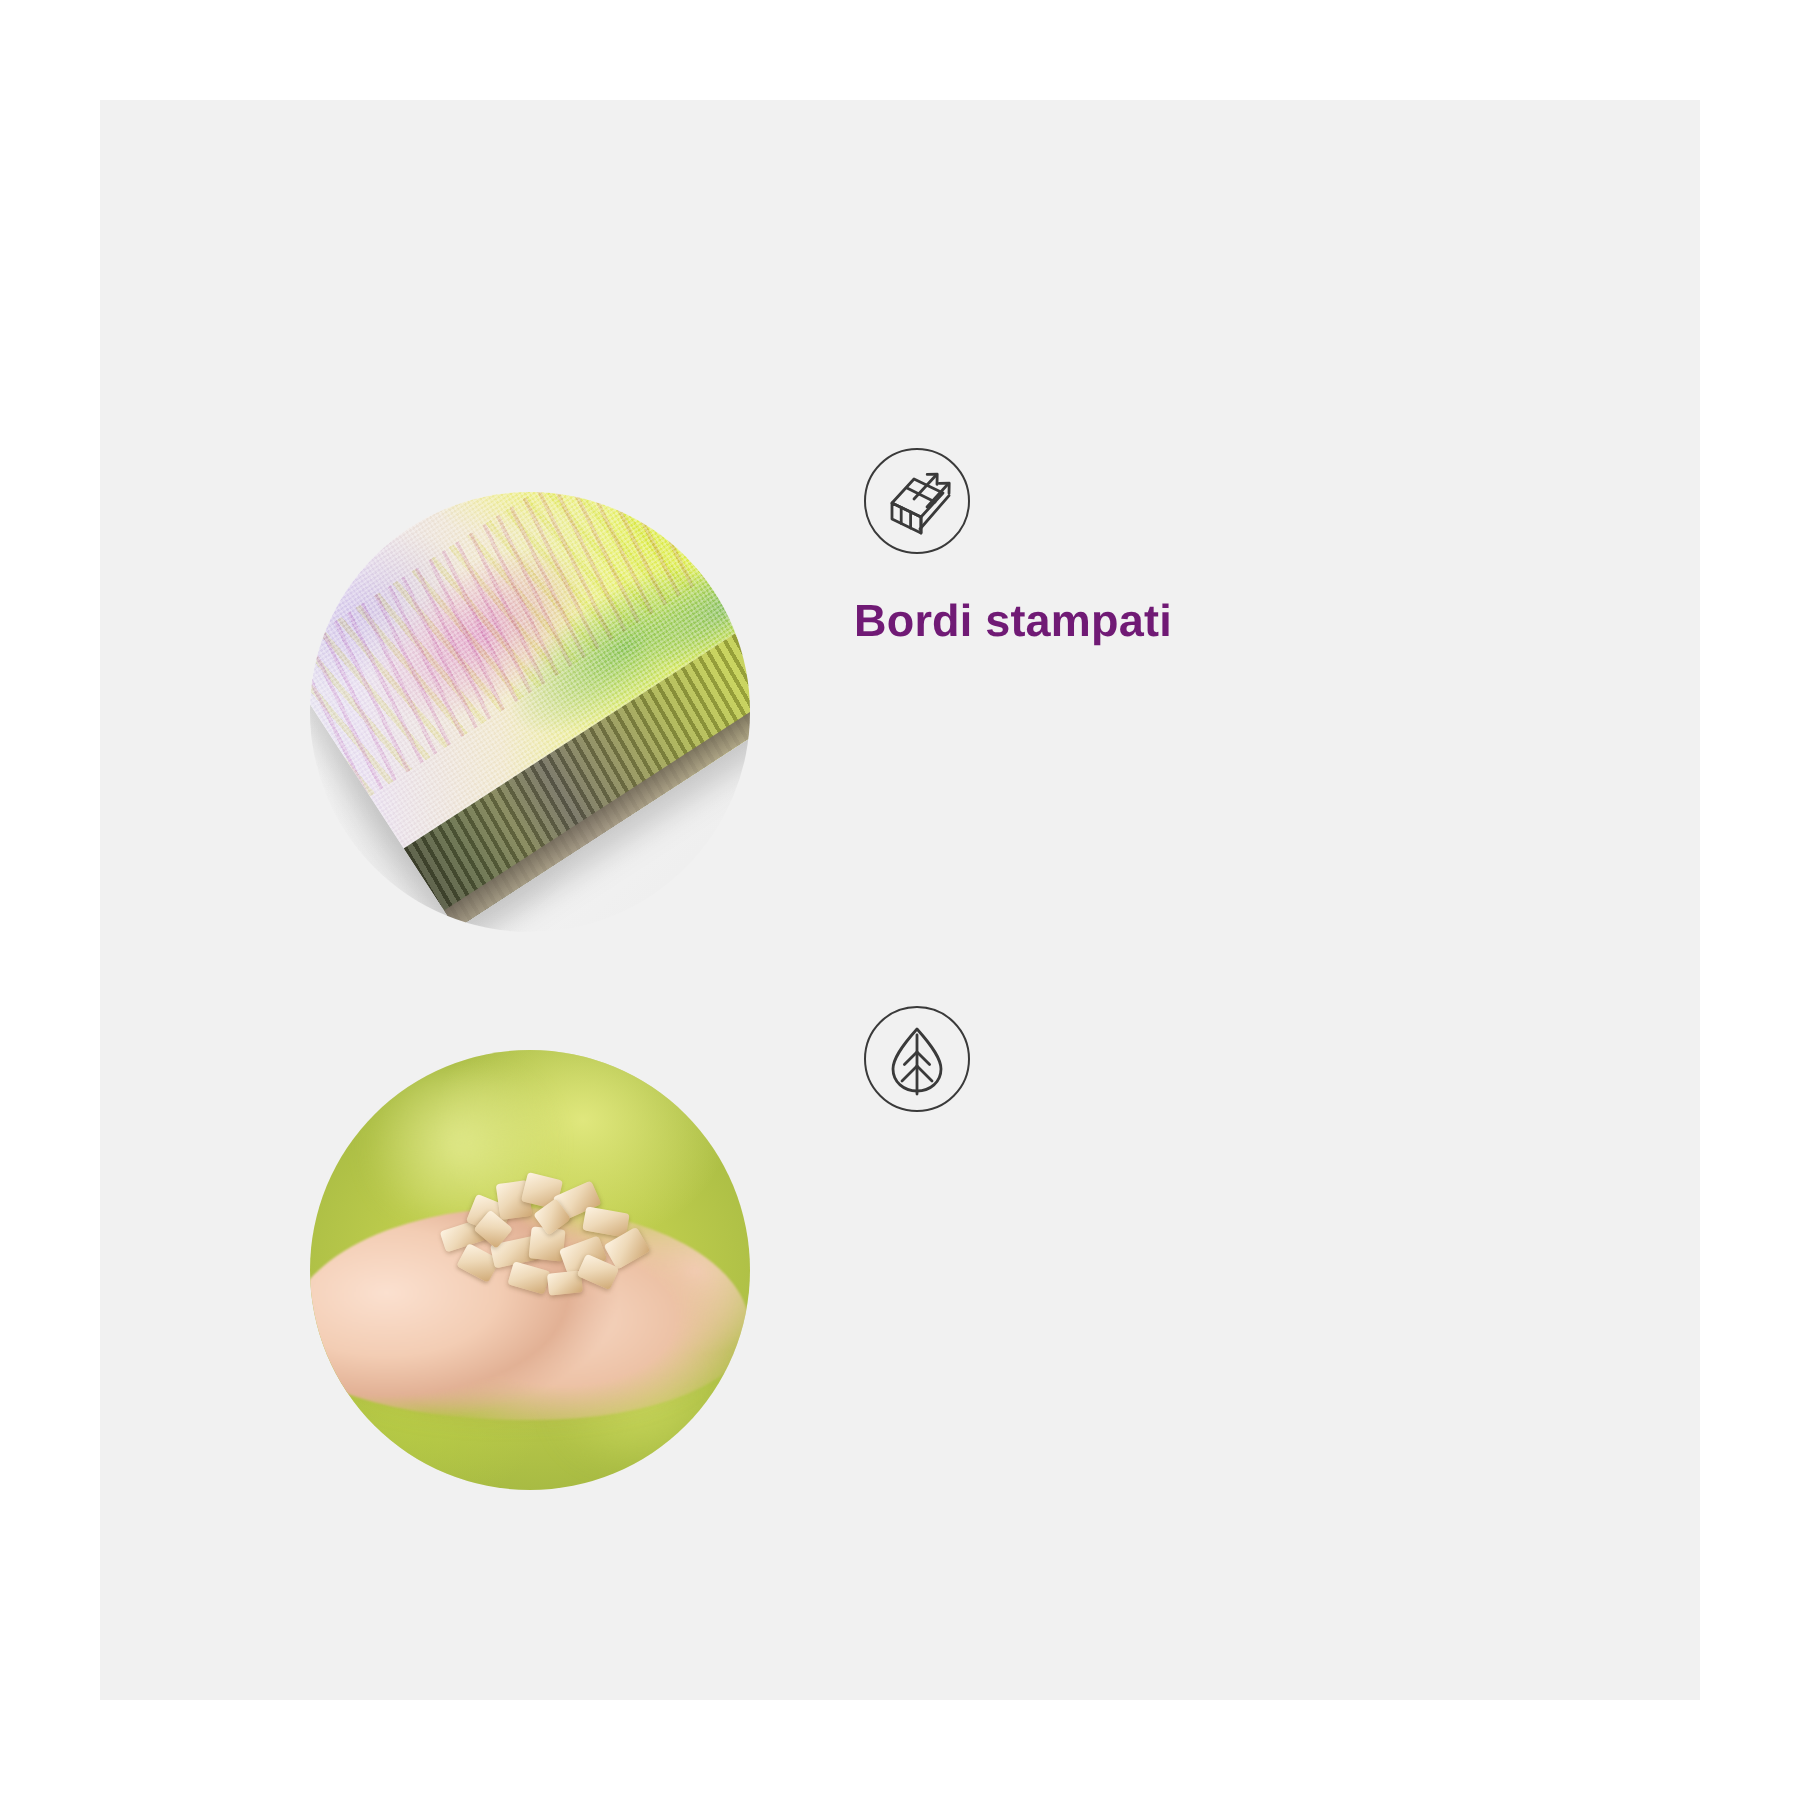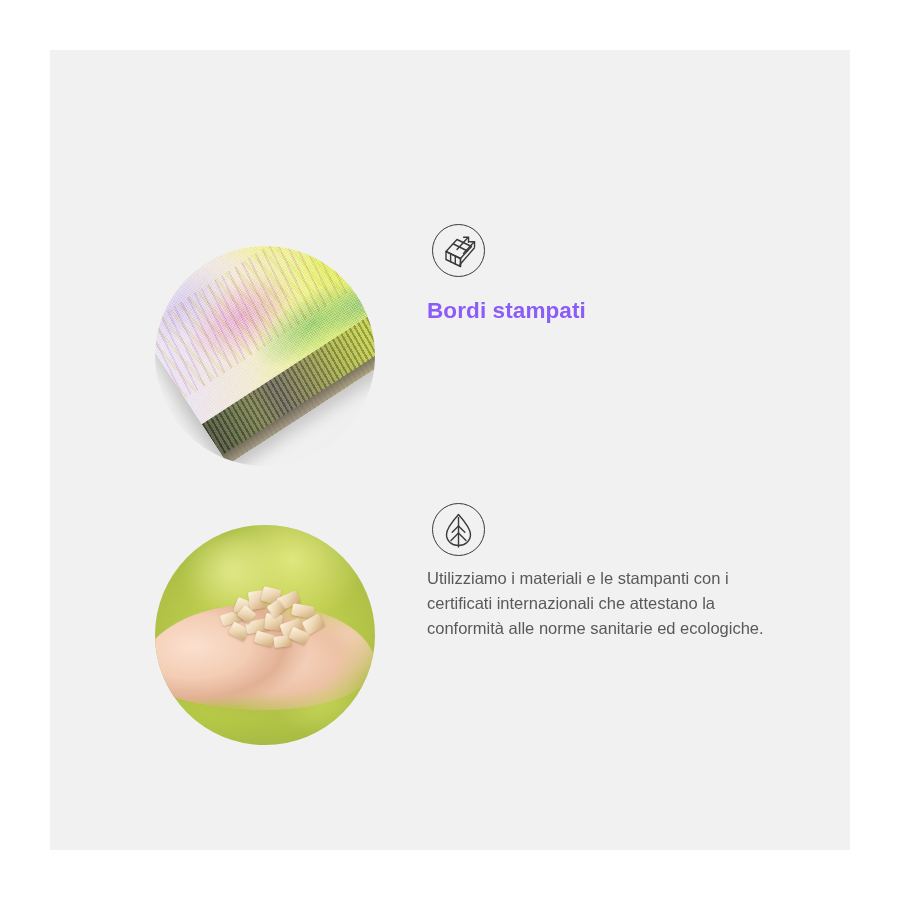--- a/index.html
+++ b/index.html
@@ -227,21 +227,21 @@
     box-sizing: border-box;
     display: block;
     margin: 28px 0 0 5px;
   }
   .icon-badge svg { display: block; }
 
   .feature-title {
     margin: 20px 0 0 0;
     font-size: 22.5px;
     font-weight: 600;
-    color: #8b5cf6;
+    color: #701a75;
     letter-spacing: 0.1px;
     line-height: 1.2;
   }
 
   .feature-desc {
     margin: 10px 0 0 0;
     font-size: 16.5px;
     font-weight: 400;
     color: #595959;
     line-height: 1.52;
@@ -326,19 +326,18 @@
         <span class="icon-badge">
           <svg width="51" height="51" viewBox="0 0 51 51" fill="none" stroke="#3a3a3a" stroke-width="1.4" stroke-linecap="round" stroke-linejoin="round">
             <path d="M25.5 10.5 C33.5 19.5 37.5 25.5 37.5 30.5 C37.5 37.0 32.1 41.5 25.5 41.5 C18.9 41.5 13.5 37.0 13.5 30.5 C13.5 25.5 17.5 19.5 25.5 10.5 Z"></path>
             <path d="M25.5 13.5 L25.5 43.0"></path>
             <path d="M25.5 22.0 L19.2 28.3"></path>
             <path d="M25.5 22.0 L31.8 28.3"></path>
             <path d="M25.5 29.0 L18.0 36.5"></path>
             <path d="M25.5 29.0 L33.0 36.5"></path>
           </svg>
         </span>
-        <p class="feature-desc">Utilizziamo i materiali e le stampanti con i certificati internazionali che attestano la conformità alle norme sanitarie ed ecologiche.</p>
       </div>
 
     </div>
 
   </div>
 </div>
 
 </body></html>

